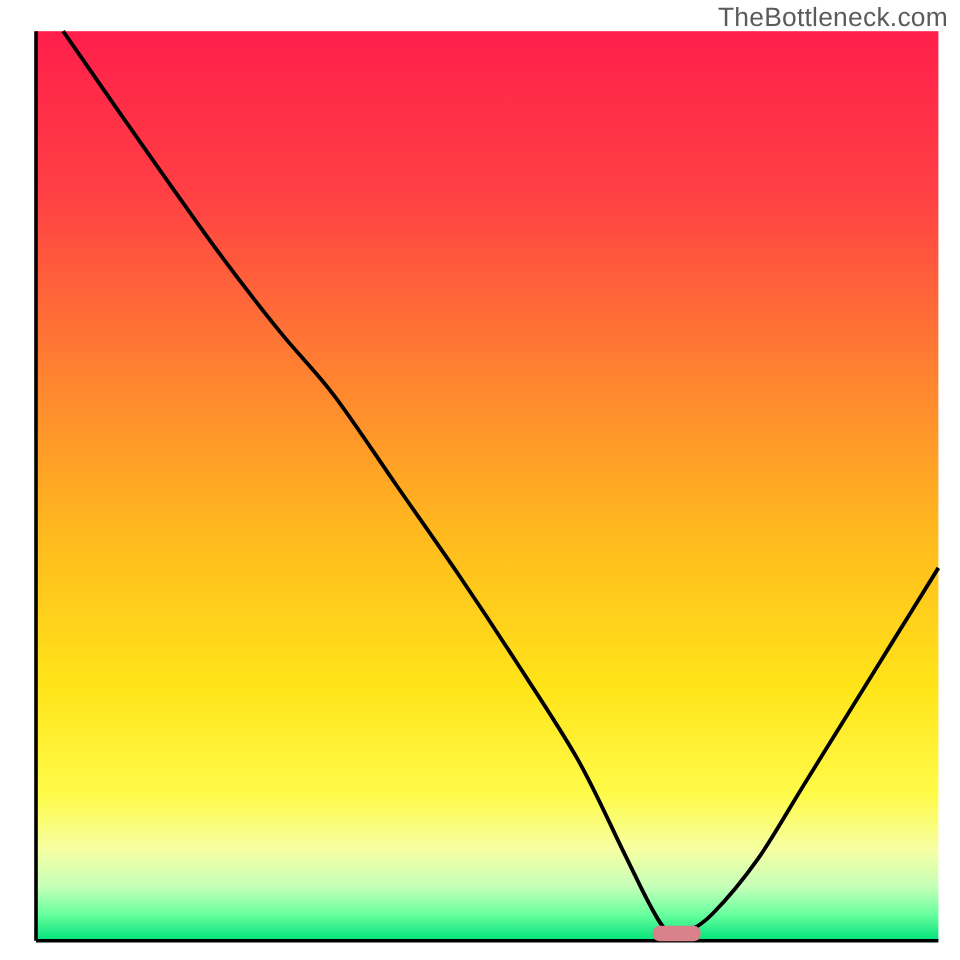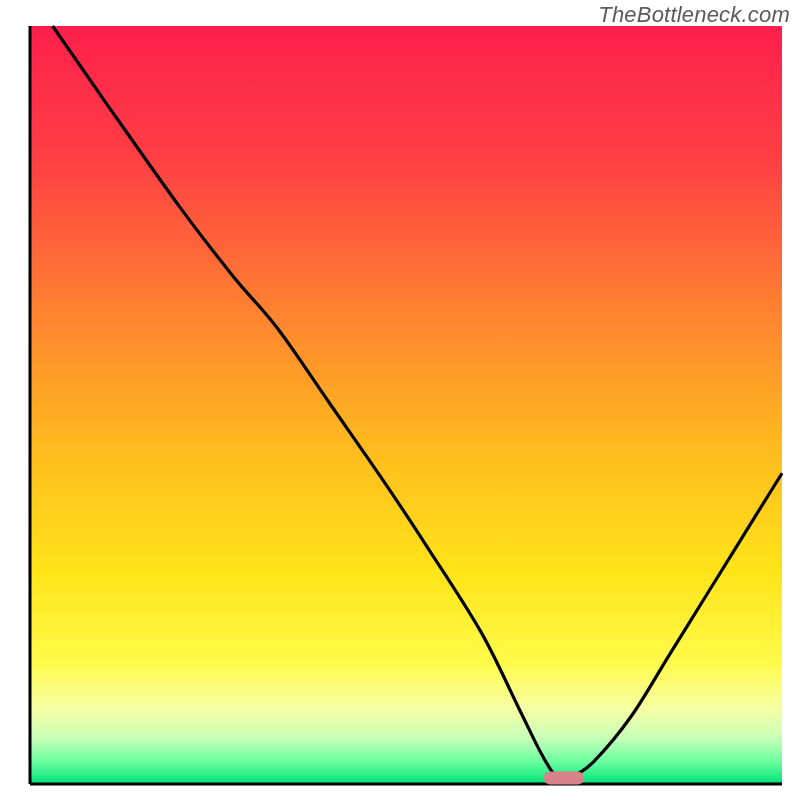--- a/index.html
+++ b/index.html
@@ -7,21 +7,20 @@
     padding: 0;
     width: 800px;
     height: 800px;
     background: #ffffff;
     font-family: Arial, Helvetica, sans-serif;
   }
   .container {
     position: relative;
     width: 800px;
     height: 800px;
-    font-style: italic;
   }
   .watermark {
     position: absolute;
     top: 2px;
     right: 10px;
     font-size: 22px;
     font-weight: 500;
     color: #5b5b5b;
     letter-spacing: 0.2px;
   }

